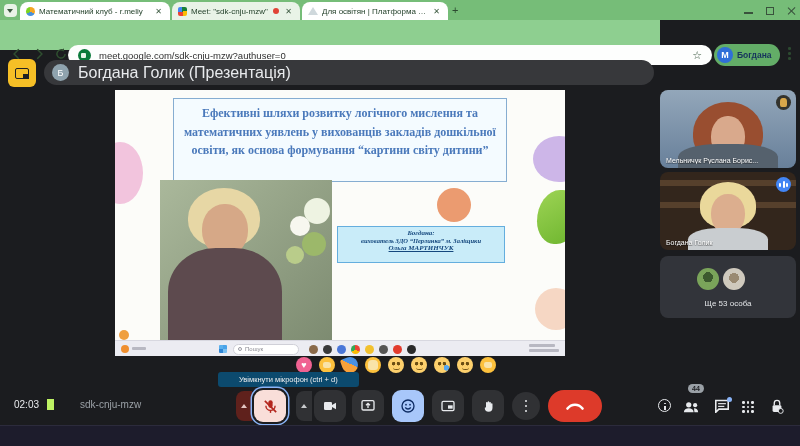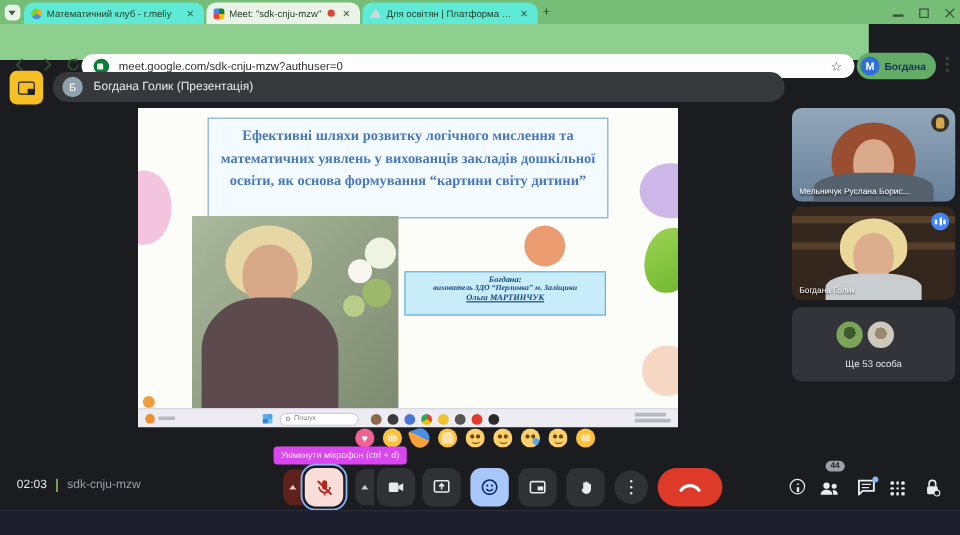--- a/index.html
+++ b/index.html
@@ -3,58 +3,58 @@
 <meta charset="utf-8">
 <style>
   * { margin:0; padding:0; box-sizing:border-box; }
   html,body { width:800px; height:446px; overflow:hidden; }
   body { font-family:"Liberation Sans", sans-serif; background:#1b1c1f; position:relative; }
   .abs { position:absolute; }
 
   
   #titlebar { position:absolute; left:0; top:0; width:800px; height:20px; background:#76bd78; }
   .tab { position:absolute; top:2px; height:18px; border-radius:8px 8px 0 0; display:flex; align-items:center; gap:4px; padding:0 6px; font-size:8px; color:#23402a; overflow:hidden; white-space:nowrap; }
-  .tab.inactive { background:#5eead4; }
+  .tab.inactive { background:#ffffff; }
   .tab.active { background:#e9f3e7; }
   .tab-label { overflow:hidden; text-overflow:ellipsis; flex:1; }
   .tab-close { font-size:8px; color:#3c5a40; padding:0 2px; }
   .fav { width:9px; height:9px; border-radius:2px; flex:none; }
   .fav1 { background:conic-gradient(#f5a623 0 120deg,#4a90d9 0 240deg,#7ed321 0 360deg); border-radius:50%; }
   .fav2 { background:conic-gradient(#188038 0 90deg,#fbbc04 0 180deg,#ea4335 0 270deg,#4285f4 0 360deg); }
   .fav3 { width:0; height:0; border-left:5px solid transparent; border-right:5px solid transparent; border-bottom:8px solid #cfd8dc; border-radius:0; background:none; }
   .rec-dot { width:6px; height:6px; border-radius:50%; background:#e04335; flex:none; }
   .tabchevron { position:absolute; left:4px; top:4px; width:13px; height:13px; background:#e9f3e7; border-radius:4px; }
   .caret-down { width:0; height:0; border-left:3px solid transparent; border-right:3px solid transparent; border-top:4px solid #3c5a40; position:absolute; left:3px; top:5px; }
   .newtab { position:absolute; left:452px; top:4px; font-size:11px; color:#2c4a30; }
   .winctl { position:absolute; top:6px; }
   .wc-min { left:744px; width:9px; height:1.5px; background:#39523c; top:12px; }
   .wc-max { left:766px; width:8px; height:8px; border:1.2px solid #39523c; top:7px; }
   .wc-close { left:787px; width:9px; height:9px; top:6px; }
   .wc-close::before,.wc-close::after { content:""; position:absolute; left:4px; top:0; width:1.4px; height:10px; background:#39523c; }
   .wc-close::before { transform:rotate(45deg); } .wc-close::after { transform:rotate(-45deg); }
 
-  #toolbar { position:absolute; left:0; top:20px; width:724px; height:30px; background:#8ecf90; }
+  #toolbar { position:absolute; left:0; top:20px; width:660px; height:30px; background:#8ecf90; }
   .navic { position:absolute; top:27px; }
   #urlpill { position:absolute; left:68px; top:25px; width:644px; height:20px; border-radius:10px; background:#fdfefd; display:flex; align-items:center; }
   .site-ic { width:13px; height:13px; border-radius:50%; background:#0b7a3b; margin:0 8px 0 10px; position:relative; flex:none; }
   .site-ic::after { content:""; position:absolute; left:3px; top:4px; width:5px; height:5px; background:#e8f5e9; border-radius:1px; }
   #url-text { font-size:9.5px; color:#303030; flex:1; }
   .star { font-size:11px; color:#44604a; margin-right:10px; }
   #profile-chip { position:absolute; left:714px; top:24px; height:22px; border-radius:11px; background:#63ad67; display:flex; align-items:center; padding:0 8px 0 3px; gap:4px; }
   .pavatar { width:16px; height:16px; border-radius:50%; background:#2f6fd8; color:#fff; font-size:9px; font-weight:bold; display:flex; align-items:center; justify-content:center; }
   #profile-chip span.plabel { font-size:8.5px; color:#16335c; font-weight:bold; }
   .dots3 { position:absolute; left:788px; top:27px; width:2.5px; height:2.5px; background:#2c4a30; border-radius:50%; box-shadow:0 5px 0 #2c4a30, 0 10px 0 #2c4a30; }
 
   
   #pip-btn { position:absolute; left:8px; top:59px; width:28px; height:28px; border-radius:6px; background:#f6bf26; display:flex; align-items:center; justify-content:center; }
   #pip-btn .glyph { width:14px; height:11px; border:1.8px solid #202124; border-radius:2px; position:relative; }
   #pip-btn .glyph::after { content:""; position:absolute; right:-1px; bottom:-1px; width:6px; height:5px; background:#202124; }
   #banner { position:absolute; left:44px; top:60px; width:610px; height:25px; border-radius:13px; background:#37383b; display:flex; align-items:center; gap:9px; padding-left:8px; }
   .bavatar { width:17px; height:17px; border-radius:50%; background:#8fa3ae; color:#fff; font-size:9px; display:flex; align-items:center; justify-content:center; }
-  #banner .bname { font-size:10px; color:#e8eaed; }
+  #banner .bname { font-size:16px; color:#e8eaed; }
 
   
   #slide { position:absolute; left:115px; top:90px; width:450px; height:266px; background:#fcfcf9; overflow:hidden; }
   .blob { position:absolute; }
   .blob-pink { left:-18px; top:52px; width:46px; height:62px; border-radius:50%; background:#f2c4dd; }
   .blob-lav { right:-20px; top:46px; width:52px; height:46px; border-radius:50%; background:#cdb6e8; }
   .blob-leaf { right:-12px; top:100px; width:40px; height:54px; border-radius:62% 38% 55% 45%; background:linear-gradient(150deg,#9ed455,#6db52e); }
   .blob-orange { left:322px; top:98px; width:34px; height:34px; border-radius:50%; background:#eb9b70; }
   .blob-peach { right:-12px; bottom:26px; width:42px; height:42px; border-radius:50%; background:#f6d7c4; }
   .blob-dot { left:4px; bottom:16px; width:10px; height:10px; border-radius:50%; background:#ef9f3f; }
@@ -104,26 +104,26 @@
   .rx-thumb { background:#fdc13d; }
   .rx-thumb::after { content:""; position:absolute; left:4px; top:5px; width:8px; height:6px; background:#f9e3a8; border-radius:2px 3px 2px 2px; }
   .rx-down { transform:rotate(180deg); }
   .rx-party { background:linear-gradient(45deg,#f8a13a 55%,#4a90e2 55%); border-radius:20% 65% 65% 65%; transform:rotate(-20deg); }
   .rx-face { background:radial-gradient(circle at 35% 42%,#6b4d12 0 1.5px,transparent 2px),radial-gradient(circle at 65% 42%,#6b4d12 0 1.5px,transparent 2px),#fdd06c; }
   .rx-face::after { content:""; position:absolute; left:4.5px; top:8px; width:7px; height:4px; border-bottom:1.6px solid #6b4d12; border-radius:50%; }
   .rx-cry { background:radial-gradient(circle at 78% 68%,#57a7f0 0 2.5px,transparent 3px),radial-gradient(circle at 35% 42%,#6b4d12 0 1.5px,transparent 2px),radial-gradient(circle at 65% 42%,#6b4d12 0 1.5px,transparent 2px),#fdd06c; }
   .rx-clap::before { content:""; position:absolute; left:3px; top:3px; width:10px; height:10px; background:#f9e3a8; border-radius:40% 40% 30% 30%; }
 
   
-  #mic-tooltip { position:absolute; left:228px; top:372px; background:#d946ef; color:#f0f0f0; font-size:7.5px; padding:3px 6px; border-radius:3px; white-space:nowrap; }
+  #mic-tooltip { position:absolute; left:218px; top:372px; background:#0c4a6e; color:#f0f0f0; font-size:7.5px; padding:3px 21px; border-radius:3px; white-space:nowrap; }
 
   
   #bar-left { position:absolute; left:14px; top:399px; display:flex; align-items:center; font-size:10px; }
   #bar-clock { color:#e8eaed; }
-  #bar-code { color:#9aa0a6; border-left:1px solid #bef264; padding-left:8px; margin-left:8px; }
+  #bar-code { color:#9aa0a6; border-left:7px solid #bef264; padding-left:26px; margin-left:8px; }
   .ctl { position:absolute; top:390px; width:32px; height:32px; border-radius:9px; background:#303134; display:flex; align-items:center; justify-content:center; }
   .seg { position:absolute; top:391px; width:16px; height:30px; border-radius:8px 0 0 8px; display:flex; align-items:center; justify-content:center; }
   .caret-up { width:0; height:0; border-left:3.5px solid transparent; border-right:3.5px solid transparent; border-bottom:4.5px solid #c8cacd; }
   #mic-seg { left:236px; background:#5f211c; }
   #mic-seg .caret-up { border-bottom-color:#e3c6c2; }
   #mic-btn { left:254px; background:#f9ded9; box-shadow:0 0 0 2px #1b1c1f, 0 0 0 3.5px #8ab4f8; }
   #cam-seg { left:296px; background:#303134; }
   #cam-btn { left:314px; }
   #present-btn { left:352px; }
   #reactions-btn { left:392px; background:#a8c7fa; }

